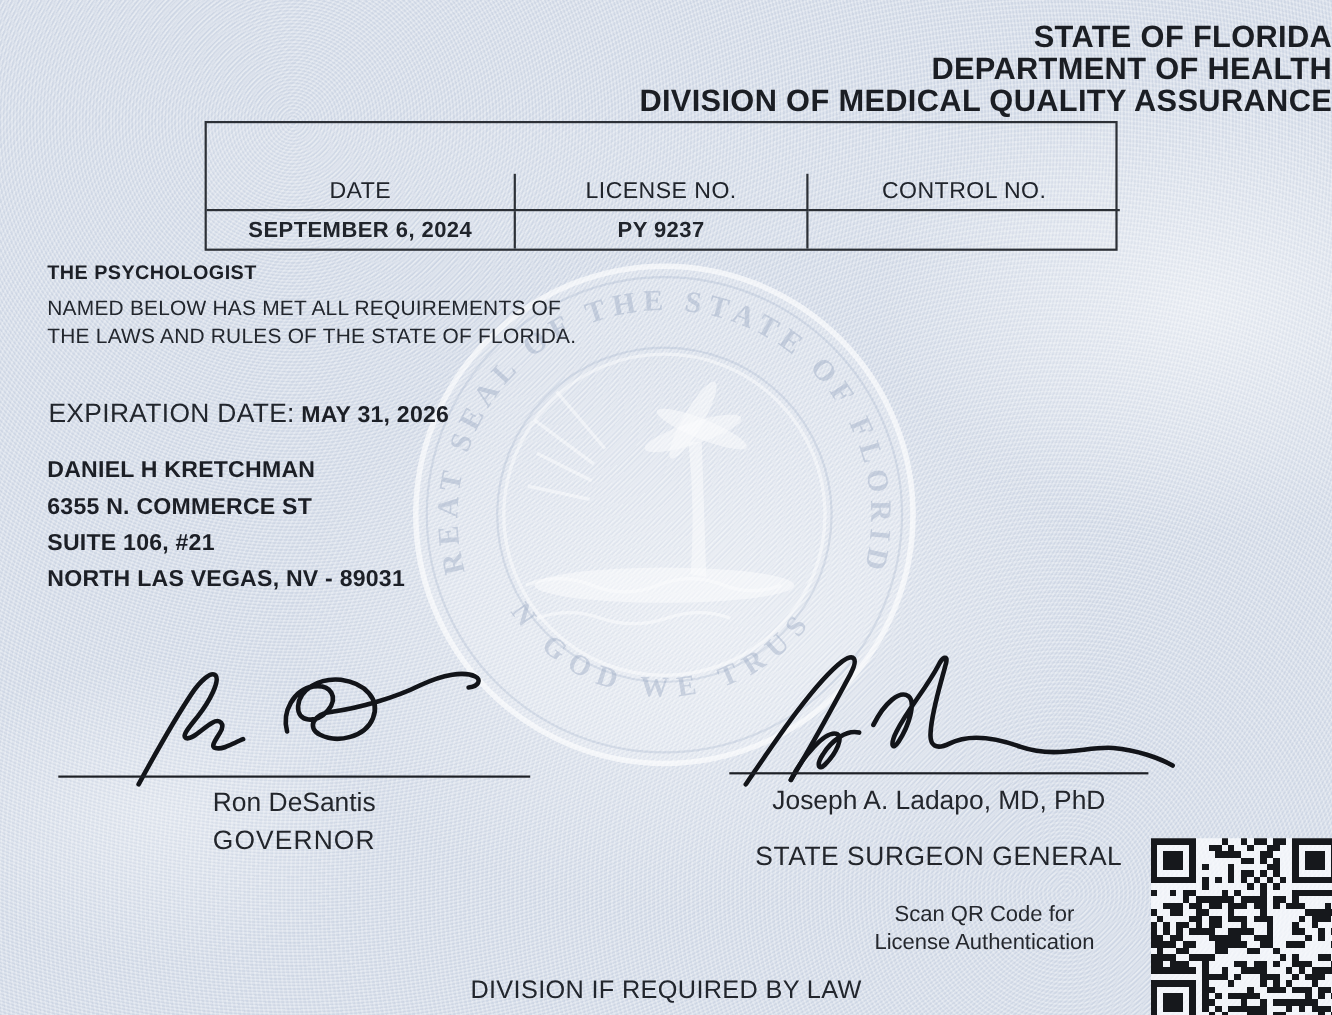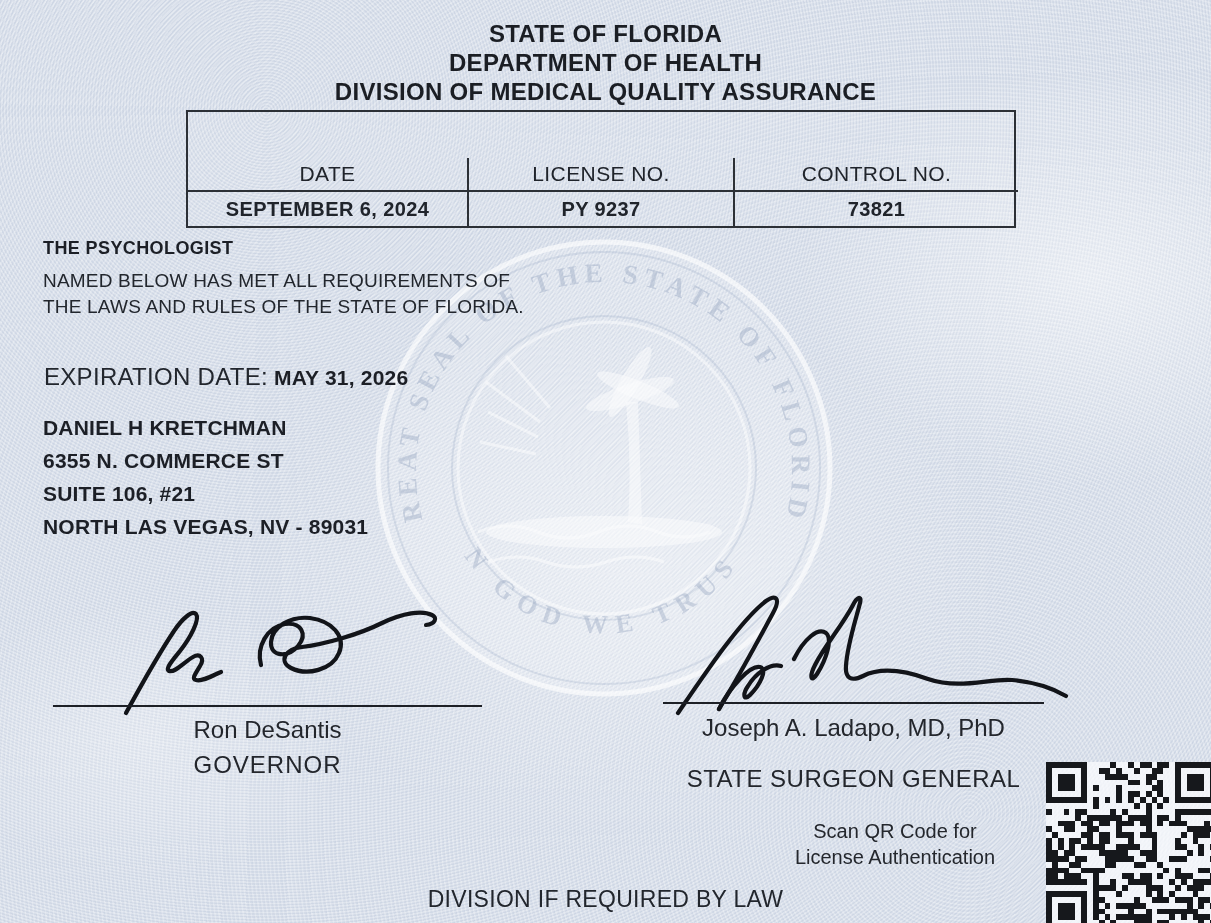--- a/index.html
+++ b/index.html
@@ -21,21 +21,21 @@
       repeating-radial-gradient(circle at 80% 88%, rgba(255,255,255,0.20) 0px, rgba(255,255,255,0.20) 1px, rgba(156,172,198,0.10) 2px, rgba(212,221,234,0) 4px),
       #d6dde9;
   }
 
   
   .seal { position: absolute; left: 368px; top: 232px; width: 472px; height: 472px; opacity: 0.85; }
 
   
   .header {
     position: absolute; top: 19px; left: 0; width: 100%;
-    text-align: center; font-weight: bold; font-size: 24px; line-height: 29px;
+    text-align: right; font-weight: bold; font-size: 28px; line-height: 29px;
     letter-spacing: 0.3px; color: #1b1e24;
   }
 
   
   .lic-table {
     position: absolute; left: 186px; top: 110px; width: 830px;
     display: grid; grid-template-columns: 281px 266px 283px;
     border: 2.5px solid #2c3036;
     background: rgba(255,255,255,0.06);
   }
@@ -132,21 +132,20 @@
     <div>DEPARTMENT OF HEALTH</div>
     <div>DIVISION OF MEDICAL QUALITY ASSURANCE</div>
   </div>
 
   <div class="lic-table">
     <div class="lic-cell hdr">DATE</div>
     <div class="lic-cell hdr">LICENSE NO.</div>
     <div class="lic-cell hdr">CONTROL NO.</div>
     <div class="lic-cell val">SEPTEMBER 6, 2024</div>
     <div class="lic-cell val">PY 9237</div>
-    <div class="lic-cell val">73821</div>
   </div>
 
   <div class="profession">THE PSYCHOLOGIST</div>
   <div class="statement">
     <div>NAMED BELOW HAS MET ALL REQUIREMENTS OF</div>
     <div>THE LAWS AND RULES OF THE STATE OF FLORIDA.</div>
   </div>
 
   <div class="expiration">
     <span class="lbl">EXPIRATION DATE:</span><span class="val">MAY 31, 2026</span>

